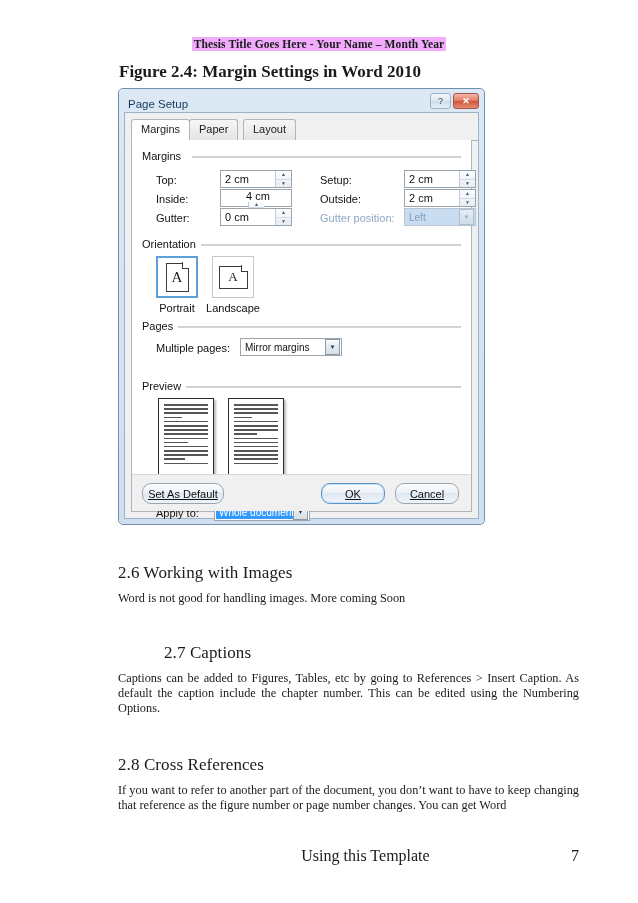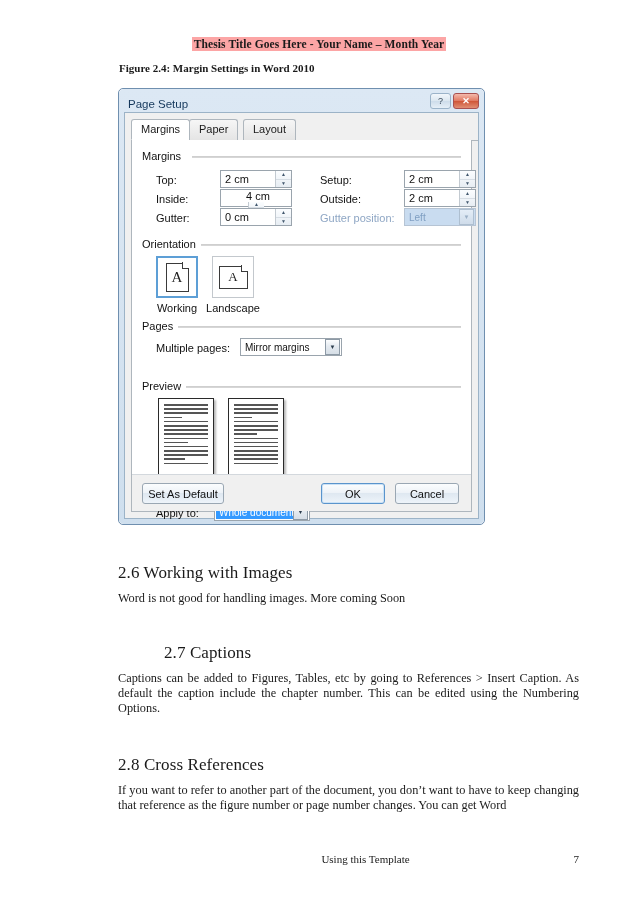--- a/index.html
+++ b/index.html
@@ -21,29 +21,29 @@
     position: absolute;
     top: 38px;
     left: 0;
     width: 638px;
     text-align: center;
     font-size: 11.5px;
     font-weight: bold;
     letter-spacing: 0.1px;
   }
   .page-header .hl {
-    background: #fca5a5;
+    background: #f0abfc;
     padding: 1px 2px;
   }
 
   .fig-caption {
     position: absolute;
     top: 62px;
     left: 119px;
-    font-size: 11px;
+    font-size: 17px;
     font-weight: bold;
   }
 
   .section-h {
     position: absolute;
     left: 118px;
     font-size: 17px;
     font-weight: normal;
     letter-spacing: 0.1px;
   }
@@ -55,21 +55,21 @@
     line-height: 15.2px;
     text-align: justify;
   }
   .body-p.nojust { text-align: left; }
 
   .footer {
     position: absolute;
     bottom: 38px;
     left: 118px;
     width: 461px;
-    font-size: 11px;
+    font-size: 16px;
     display: flex;
     justify-content: space-between;
   }
   .footer .f-center {
     flex: 1;
     text-align: center;
     padding-left: 54px;
   }
   .footer .f-page { width: 20px; text-align: right; }
 
@@ -352,28 +352,29 @@
     height: 1.6px;
     background: #555;
     margin-bottom: 2.6px;
   }
 
   
   .dlg-btn {
     position: absolute;
     height: 21px;
     border: 1px solid #9aa7b3;
-    border-radius: 3px;
+    border-radius: 9px;
     background: linear-gradient(180deg,#fbfdfe 0%, #eef3f8 45%, #dfe8f1 50%, #eef4fa 100%);
     font-size: 11px;
     color: #111;
     display: flex;
     align-items: center;
     justify-content: center;
     box-sizing: border-box;
+    text-decoration: underline;
   }
   .dlg-btn.default {
     border: 1px solid #5a94cc;
     box-shadow: 0 0 0 1px #cbe2f6 inset;
   }
   .dlg-footer {
     position: absolute;
     left: 0; right: 0; bottom: 0;
     height: 36px;
     background: #f0f0f0;
@@ -467,21 +468,21 @@
         <div class="grp-label" style="left:10px; top:98px;">Orientation</div>
         <div class="grp-rule" style="left:68px; top:104px; right:10px;"></div>
 
         <div class="orient-box selected" style="left:24px; top:116px;">
           <div class="pagicon portrait">
             <span>A</span>
             <span class="dogear"></span>
           </div>
         </div>
         <div class="orient-caption" style="left:14px; top:162px; width:62px;">
-          <span>Working</span>
+          <span>Portrait</span>
         </div>
 
         <div class="orient-box" style="left:80px; top:116px;">
           <div class="pagicon landscape">
             <span>A</span>
             <span class="dogear"></span>
           </div>
         </div>
         <div class="orient-caption" style="left:70px; top:162px; width:62px;">
           <span>Landscape</span>

